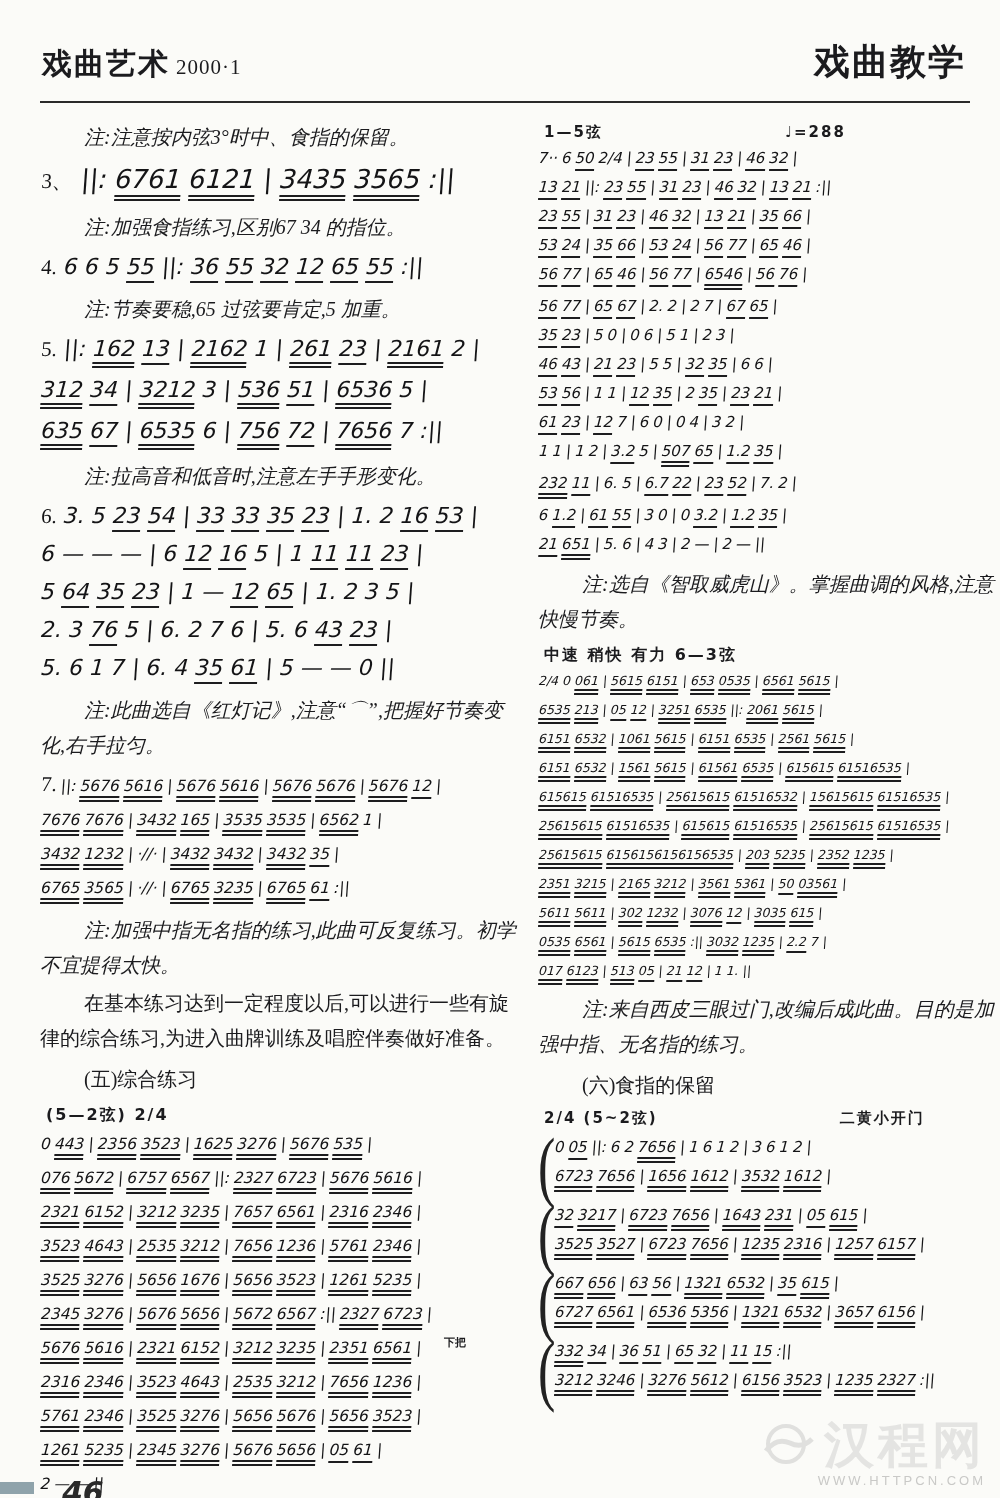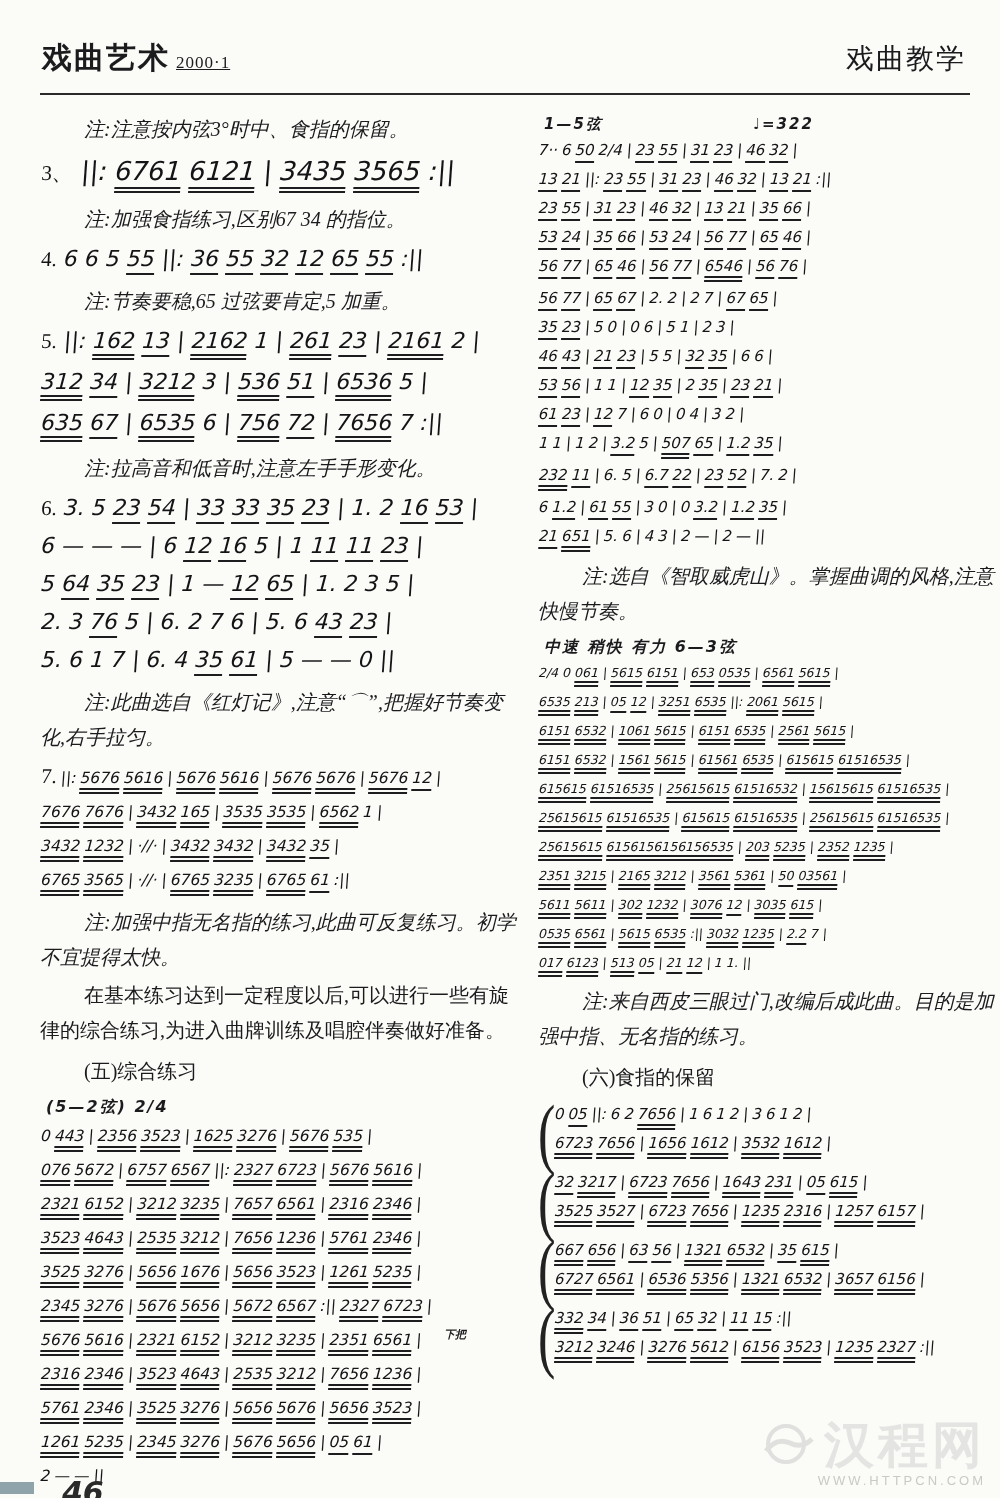--- a/index.html
+++ b/index.html
@@ -5,33 +5,33 @@
   html,body{margin:0;padding:0;}
   body{
     width:1000px;height:1498px;position:relative;overflow:hidden;
     background:#fbfbf8;color:#1b1b1e;
     font-family:"Liberation Serif", serif;
   }
   .page{padding:24px 30px 0 40px;}
   
   .hdr{display:flex;align-items:baseline;border-bottom:2px solid #2a2a2a;padding:14px 4px 14px 2px;}
   .hdr .t1{font-size:30px;font-weight:bold;letter-spacing:2px;}
-  .hdr .iss{font-size:17px;margin-left:6px;letter-spacing:1px;text-decoration:underline;}
-  .hdr .t2{font-size:28px;font-weight:normal;margin-left:auto;letter-spacing:2px;}
+  .hdr .iss{font-size:21px;margin-left:6px;letter-spacing:1px;}
+  .hdr .t2{font-size:36px;font-weight:bold;margin-left:auto;letter-spacing:2px;}
   
   .cols{display:flex;gap:16px;margin-top:14px;}
   .colL{width:482px;flex:none;}
   .colR{width:456px;flex:none;}
   
   .txt{font-size:20px;line-height:35px;}
   .note{text-indent:2.2em;margin:3px 0;font-style:italic;}
   .para{text-indent:2.2em;margin:3px 0;}
   .heading{text-indent:2.2em;margin:6px 0;}
   
-  .hand{font-family:"DejaVu Sans", sans-serif;font-style:italic;}
+  .hand{font-family:"DejaVu Sans", sans-serif;gap:32px;}
   .key{font-size:16px;letter-spacing:2px;margin:8px 0 2px 6px;font-weight:bold;}
   .key2{display:flex;margin:6px 0 2px 6px;font-size:15px;font-weight:bold;letter-spacing:2px;}
   .key2 .k2{margin-left:150px;}
   .music-block{margin:4px 0;position:relative;}
   .music-line{
     font-family:"DejaVu Sans", sans-serif;font-style:italic;
     white-space:nowrap;margin:9px 0;transform:skewX(-4deg);transform-origin:left bottom;
     color:#141416;
   }
   .music-line span{display:inline-block;margin-right:8px;}
@@ -124,21 +124,21 @@
           <div class="music-line"><span class="g2">2316</span><span class="g2">2346</span><span class="t">|</span><span class="g2">3523</span><span class="g2">4643</span><span class="t">|</span><span class="g2">2535</span><span class="g2">3212</span><span class="t">|</span><span class="g2">7656</span><span class="g2">1236</span><span class="t">|</span></div>
           <div class="music-line"><span class="g2">5761</span><span class="g2">2346</span><span class="t">|</span><span class="g2">3525</span><span class="g2">3276</span><span class="t">|</span><span class="g2">5656</span><span class="g2">5676</span><span class="t">|</span><span class="g2">5656</span><span class="g2">3523</span><span class="t">|</span></div>
           <div class="music-line"><span class="g2">1261</span><span class="g2">5235</span><span class="t">|</span><span class="g2">2345</span><span class="g2">3276</span><span class="t">|</span><span class="g2">5676</span><span class="g2">5656</span><span class="t">|</span><span class="g1">05</span><span class="g1">61</span><span class="t">|</span></div>
           <div class="music-line"><span class="t">2</span><span class="t">—</span><span class="t">—</span><span class="t">||</span></div>
         </div>
         <div class="txt note">注:节奏不要太快,刚劲有力,反复练习之后要达到流畅程度。</div>
       </div>
     <div class="colR">
         <div class="key2 hand">
           <span class="k">1—5弦</span>
-          <span class="k k2">♩=322</span>
+          <span class="k k2">♩=288</span>
         </div>
         <div class="music-block sz-xs">
           <div class="music-line"><span class="t">7··</span><span class="t">6</span><span class="g1">50</span><span class="t">2/4</span><span class="t">|</span><span class="g1">23</span><span class="g1">55</span><span class="t">|</span><span class="g1">31</span><span class="g1">23</span><span class="t">|</span><span class="g1">46</span><span class="g1">32</span><span class="t">|</span></div>
           <div class="music-line"><span class="g1">13</span><span class="g1">21</span><span class="t">||:</span><span class="g1">23</span><span class="g1">55</span><span class="t">|</span><span class="g1">31</span><span class="g1">23</span><span class="t">|</span><span class="g1">46</span><span class="g1">32</span><span class="t">|</span><span class="g1">13</span><span class="g1">21</span><span class="t">:||</span></div>
           <div class="music-line"><span class="g1">23</span><span class="g1">55</span><span class="t">|</span><span class="g1">31</span><span class="g1">23</span><span class="t">|</span><span class="g1">46</span><span class="g1">32</span><span class="t">|</span><span class="g1">13</span><span class="g1">21</span><span class="t">|</span><span class="g1">35</span><span class="g1">66</span><span class="t">|</span></div>
           <div class="music-line"><span class="g1">53</span><span class="g1">24</span><span class="t">|</span><span class="g1">35</span><span class="g1">66</span><span class="t">|</span><span class="g1">53</span><span class="g1">24</span><span class="t">|</span><span class="g1">56</span><span class="g1">77</span><span class="t">|</span><span class="g1">65</span><span class="g1">46</span><span class="t">|</span></div>
           <div class="music-line"><span class="g1">56</span><span class="g1">77</span><span class="t">|</span><span class="g1">65</span><span class="g1">46</span><span class="t">|</span><span class="g1">56</span><span class="g1">77</span><span class="t">|</span><span class="g2">6546</span><span class="t">|</span><span class="g1">56</span><span class="g1">76</span><span class="t">|</span></div>
           <div class="music-line"><span class="g1">56</span><span class="g1">77</span><span class="t">|</span><span class="g1">65</span><span class="g1">67</span><span class="t">|</span><span class="t">2.</span><span class="t">2</span><span class="t">|</span><span class="t">2</span><span class="t">7</span><span class="t">|</span><span class="g1">67</span><span class="g1">65</span><span class="t">|</span></div>
           <div class="music-line"><span class="g1">35</span><span class="g1">23</span><span class="t">|</span><span class="t">5</span><span class="t">0</span><span class="t">|</span><span class="t">0</span><span class="t">6</span><span class="t">|</span><span class="t">5</span><span class="t">1</span><span class="t">|</span><span class="t">2</span><span class="t">3</span><span class="t">|</span></div>
           <div class="music-line"><span class="g1">46</span><span class="g1">43</span><span class="t">|</span><span class="g1">21</span><span class="g1">23</span><span class="t">|</span><span class="t">5</span><span class="t">5</span><span class="t">|</span><span class="g1">32</span><span class="g1">35</span><span class="t">|</span><span class="t">6</span><span class="t">6</span><span class="t">|</span></div>
@@ -159,20 +159,24 @@
           <div class="music-line"><span class="g2">615615</span><span class="g2">61516535</span><span class="t">|</span><span class="g2">25615615</span><span class="g2">61516532</span><span class="t">|</span><span class="g2">15615615</span><span class="g2">61516535</span><span class="t">|</span></div>
           <div class="music-line"><span class="g2">25615615</span><span class="g2">61516535</span><span class="t">|</span><span class="g2">615615</span><span class="g2">61516535</span><span class="t">|</span><span class="g2">25615615</span><span class="g2">61516535</span><span class="t">|</span></div>
           <div class="music-line"><span class="g2">25615615</span><span class="g2">6156156156156535</span><span class="t">|</span><span class="g2">203</span><span class="g2">5235</span><span class="t">|</span><span class="g2">2352</span><span class="g2">1235</span><span class="t">|</span></div>
           <div class="music-line"><span class="g2">2351</span><span class="g2">3215</span><span class="t">|</span><span class="g2">2165</span><span class="g2">3212</span><span class="t">|</span><span class="g2">3561</span><span class="g2">5361</span><span class="t">|</span><span class="g1">50</span><span class="g2">03561</span><span class="t">|</span></div>
           <div class="music-line"><span class="g2">5611</span><span class="g2">5611</span><span class="t">|</span><span class="g2">302</span><span class="g2">1232</span><span class="t">|</span><span class="g2">3076</span><span class="g1">12</span><span class="t">|</span><span class="g2">3035</span><span class="g2">615</span><span class="t">|</span></div>
           <div class="music-line"><span class="g2">0535</span><span class="g2">6561</span><span class="t">|</span><span class="g2">5615</span><span class="g2">6535</span><span class="t">:||</span><span class="g2">3032</span><span class="g2">1235</span><span class="t">|</span><span class="g1">2.2</span><span class="t">7</span><span class="t">|</span></div>
           <div class="music-line"><span class="g2">017</span><span class="g2">6123</span><span class="t">|</span><span class="g2">513</span><span class="g1">05</span><span class="t">|</span><span class="g1">21</span><span class="g1">12</span><span class="t">|</span><span class="t">1</span><span class="t">1.</span><span class="t">||</span></div>
         </div>
         <div class="txt note">注:来自西皮三眼过门,改编后成此曲。目的是加强中指、无名指的练习。</div>
         <div class="txt heading">(六)食指的保留</div>
+        <div class="key2 hand">
+          <span class="k">2/4 (5~2弦)</span>
+          <span class="k k2">二黄小开门</span>
+        </div>
         <div class="system sz-xs">
           <span class="brace">(</span>
           <div class="syslines">
             <div class="music-line"><span class="t">0</span><span class="g1">05</span><span class="t">||:</span><span class="t">6</span><span class="t">2</span><span class="g2">7656</span><span class="t">|</span><span class="t">1</span><span class="t">6</span><span class="t">1</span><span class="t">2</span><span class="t">|</span><span class="t">3</span><span class="t">6</span><span class="t">1</span><span class="t">2</span><span class="t">|</span></div>
             <div class="music-line"><span class="g2">6723</span><span class="g2">7656</span><span class="t">|</span><span class="g2">1656</span><span class="g2">1612</span><span class="t">|</span><span class="g2">3532</span><span class="g2">1612</span><span class="t">|</span></div>
           </div>
         </div>
         <div class="system sz-xs">
           <span class="brace">(</span>
           <div class="syslines">

